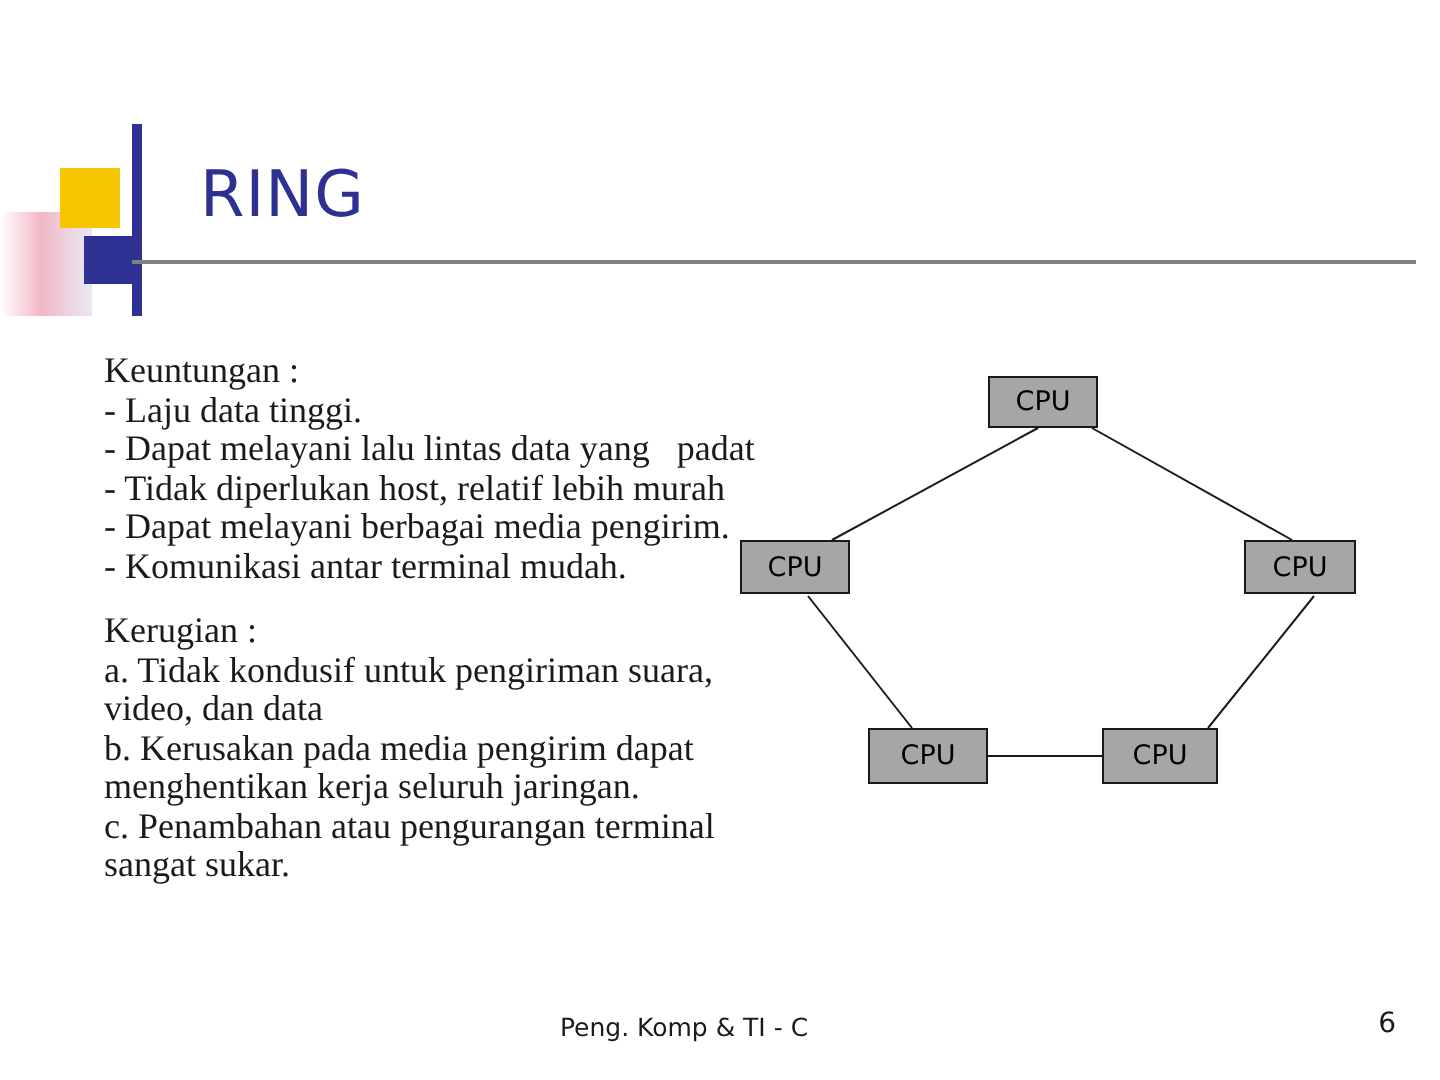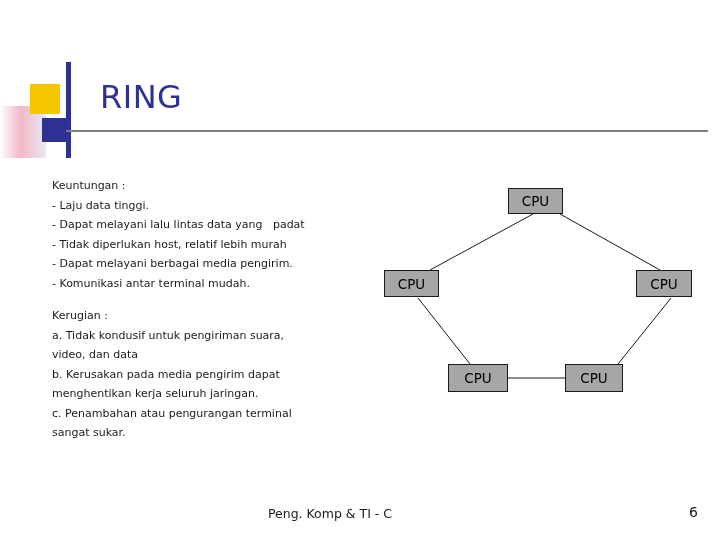--- a/index.html
+++ b/index.html
@@ -21,44 +21,45 @@
 
   #title{
     position:absolute;left:100px;top:78px;
     font-size:32px;color:#2f3192;letter-spacing:0.5px;
     font-family:"DejaVu Sans", sans-serif;
   }
 
   
   .body-text{
     position:absolute;
-    font-size:11px;
+    font-size:18px;
     color:#1a1a1a;
     line-height:19.5px;
     white-space:pre;
+    font-family:Liberation Serif, serif;
   }
   #adv-block{left:52px;top:176px;}
   #dis-block{left:52px;top:306px;}
 
   
-  #diagram{position:absolute;left:378px;top:182px;width:320px;height:230px;}
+  #diagram{position:absolute;left:364px;top:182px;width:320px;height:230px;}
   #diagram svg{position:absolute;left:0;top:0;}
   .node{
     position:absolute;
     background:#a6a6a6;
     border:1px solid #1a1a1a;
     color:#000000;
     font-size:13.5px;
     display:flex;align-items:center;justify-content:center;
     box-sizing:border-box;
   }
 
   
   #footer{
-    position:absolute;left:4px;top:506px;width:652px;
+    position:absolute;left:16px;top:506px;width:652px;
     text-align:center;font-size:12.5px;color:#1a1a1a;
   }
   #pagenum{
     position:absolute;right:22px;top:504px;
     font-size:14px;color:#1a1a1a;
   }
 </style>
 </head>
 <body>
 

